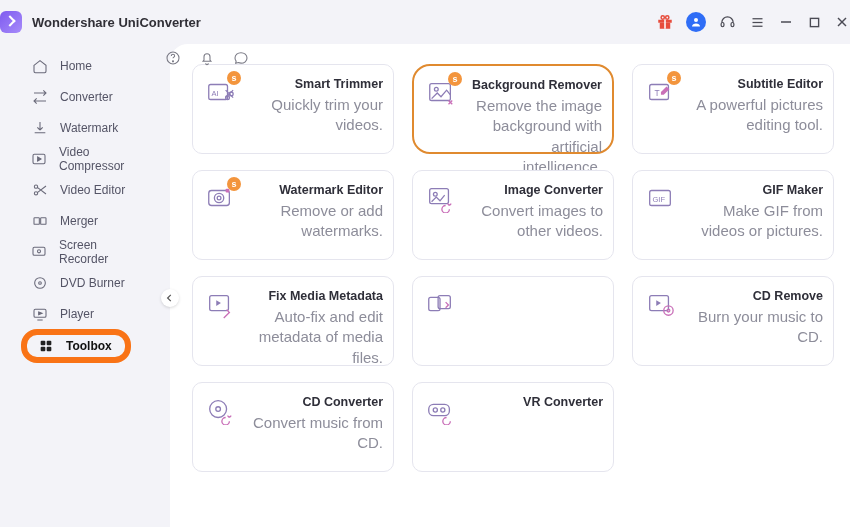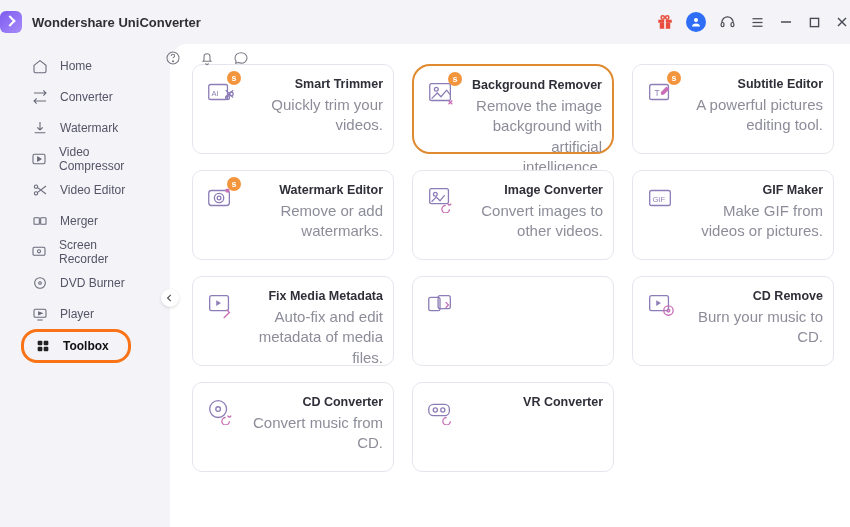--- a/index.html
+++ b/index.html
@@ -66,21 +66,21 @@
   }
   .sb-item .sicon{width:17px;height:17px;display:flex;align-items:center;justify-content:center;color:#6a6a7a;}
   .sb-item.active{
     color:#111;
     font-weight:700;
   }
   .sb-item.active-wrap{
     position:relative;
     margin-left:10px;
     margin-right:14px;
-    border:3px solid #f97316;
+    border:6px solid #f97316;
     border-radius:16px;
     padding:0 10px;
     height:34px;
   }
   .sb-bottom{
     display:flex;
     gap:18px;
     padding:0 20px 14px;
     color:#7a7a85;
   }

